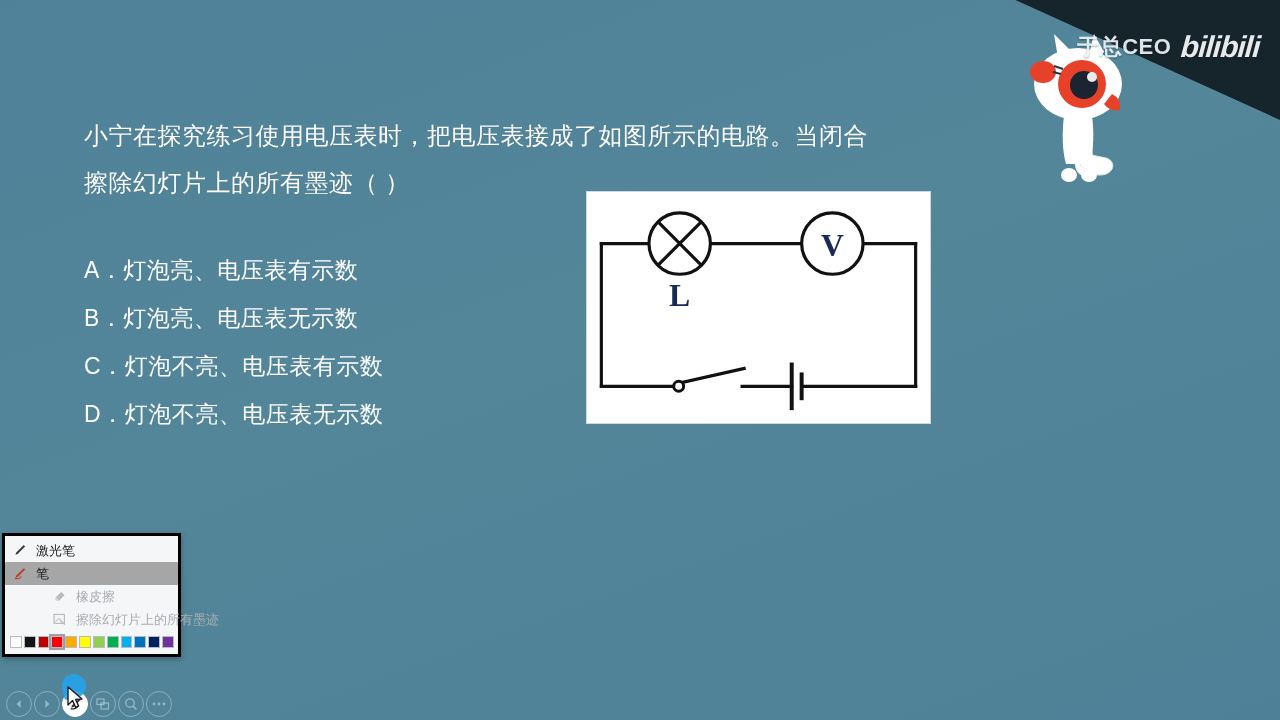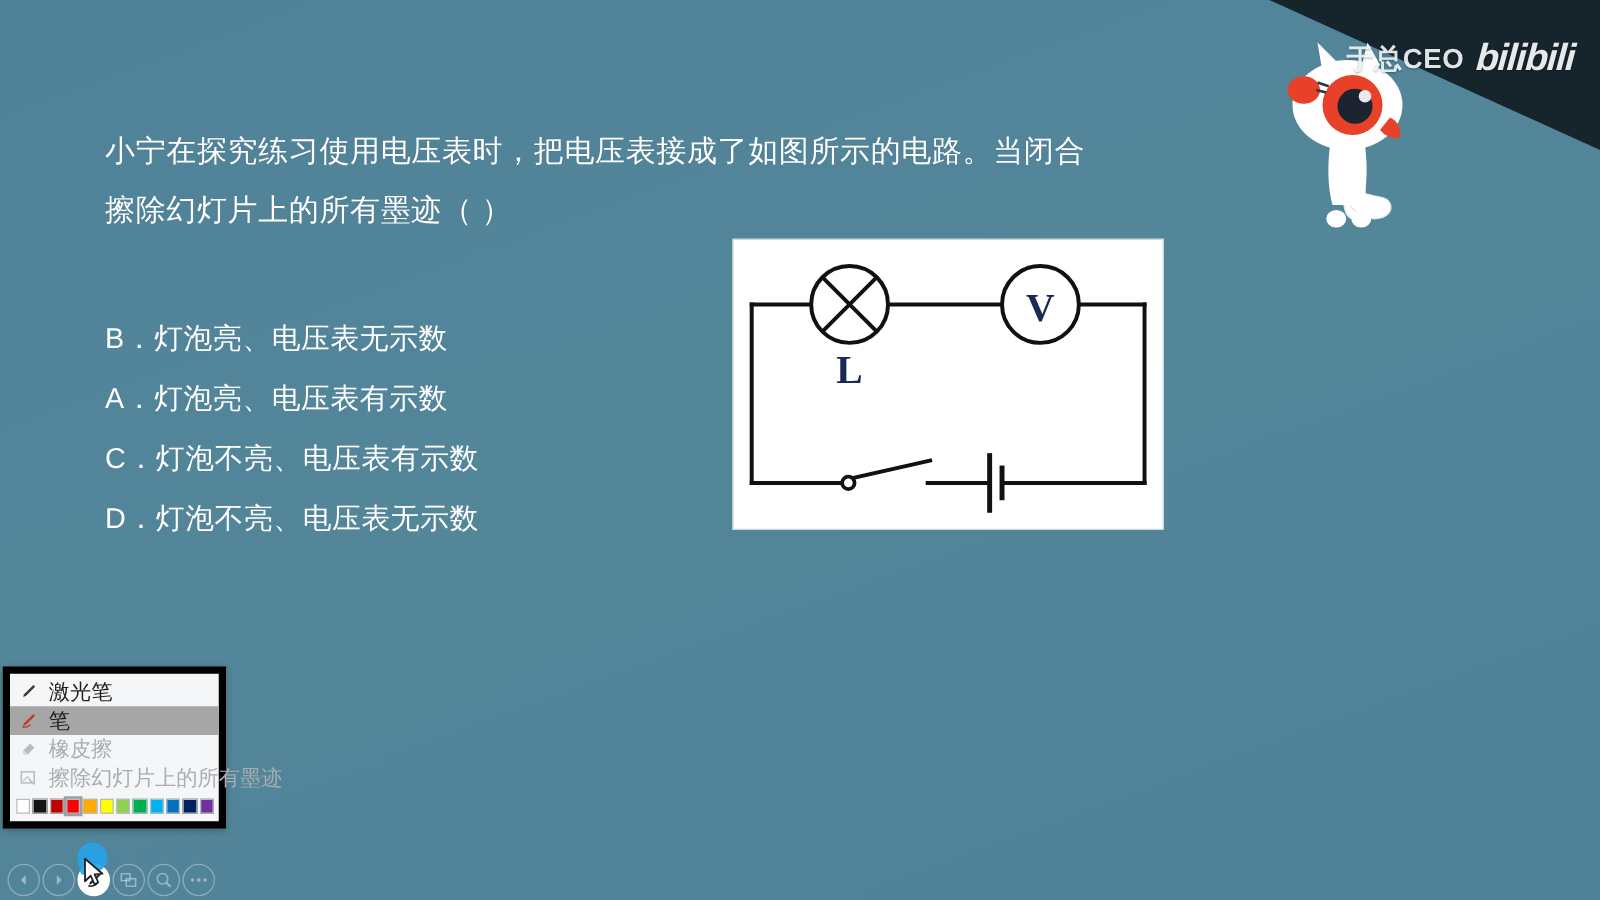--- a/index.html
+++ b/index.html
@@ -29,21 +29,21 @@
   #dark-wedge-2{
     position:absolute; top:0; right:0;
     width:300px; height:90px;
     background:linear-gradient(200deg, rgba(22,36,44,.0) 40%, rgba(22,36,44,.35) 60%);
     clip-path:polygon(100% 0, 100% 100%, 30% 0);
     pointer-events:none;
   }
 
   
   #question{
-    position:absolute; left:84px; top:98px; width:880px;
+    position:absolute; left:84px; top:112px; width:880px;
     color:#ffffff;
     font-size:24px;
     line-height:47px;
     letter-spacing:.5px;
     text-shadow:0 0 1px rgba(0,0,0,.15);
   }
 
   #options{
     position:absolute; left:84px; top:246px; width:520px;
     color:#ffffff;
@@ -90,35 +90,35 @@
     opacity:.9;
     text-shadow:0 1px 2px rgba(0,0,0,.3);
     transform:skewX(-4deg);
   }
 
   
   #pen-menu{
     position:absolute; left:2px; top:533px;
     width:179px;
     background:#f5f6f7;
-    border:6px solid #000000;
+    border:3px solid #000000;
     box-shadow:0 2px 6px rgba(0,0,0,.28);
-    font-size:17px;
+    font-size:13px;
     color:#1d1d1d;
     padding:3px 0 0 0;
   }
   .menu-item{
     display:flex; align-items:center;
     height:23px;
     padding:0 6px;
     gap:9px;
     cursor:default;
   }
   .menu-item.selected{ background:#a6a6a6; }
-  .menu-item.disabled{ color:#a9adb1; }
+  .menu-item.disabled{ color:#a9adb1;margin-left:40px; }
   .mi-icon{ width:16px; height:16px; flex:0 0 16px; display:flex; align-items:center; justify-content:center; }
   .mi-icon svg{ display:block; }
   .mi-label{ white-space:nowrap; line-height:1; }
 
   #color-row{
     display:flex; align-items:center;
     gap:2px;
     padding:5px 4px 6px 5px;
   }
   .swatch{
@@ -175,24 +175,24 @@
   <div id="dark-wedge"></div>
   <div id="dark-wedge-2"></div>
 
   <div id="question">
     <div>小宁在探究练习使用电压表时，把电压表接成了如图所示的电路。当闭合</div>
     <div>擦除幻灯片上的所有墨迹（     ）</div>
   </div>
 
   <div id="options">
     <div class="opt">
-      <span class="opt-letter">B．</span><span>灯泡亮、电压表无示数</span>
+      <span class="opt-letter">A．</span><span>灯泡亮、电压表有示数</span>
     </div>
     <div class="opt">
-      <span class="opt-letter">A．</span><span>灯泡亮、电压表有示数</span>
+      <span class="opt-letter">B．</span><span>灯泡亮、电压表无示数</span>
     </div>
     <div class="opt">
       <span class="opt-letter">C．</span><span>灯泡不亮、电压表有示数</span>
     </div>
     <div class="opt">
       <span class="opt-letter">D．</span><span>灯泡不亮、电压表无示数</span>
     </div>
   </div>
 
   <div id="figure">

